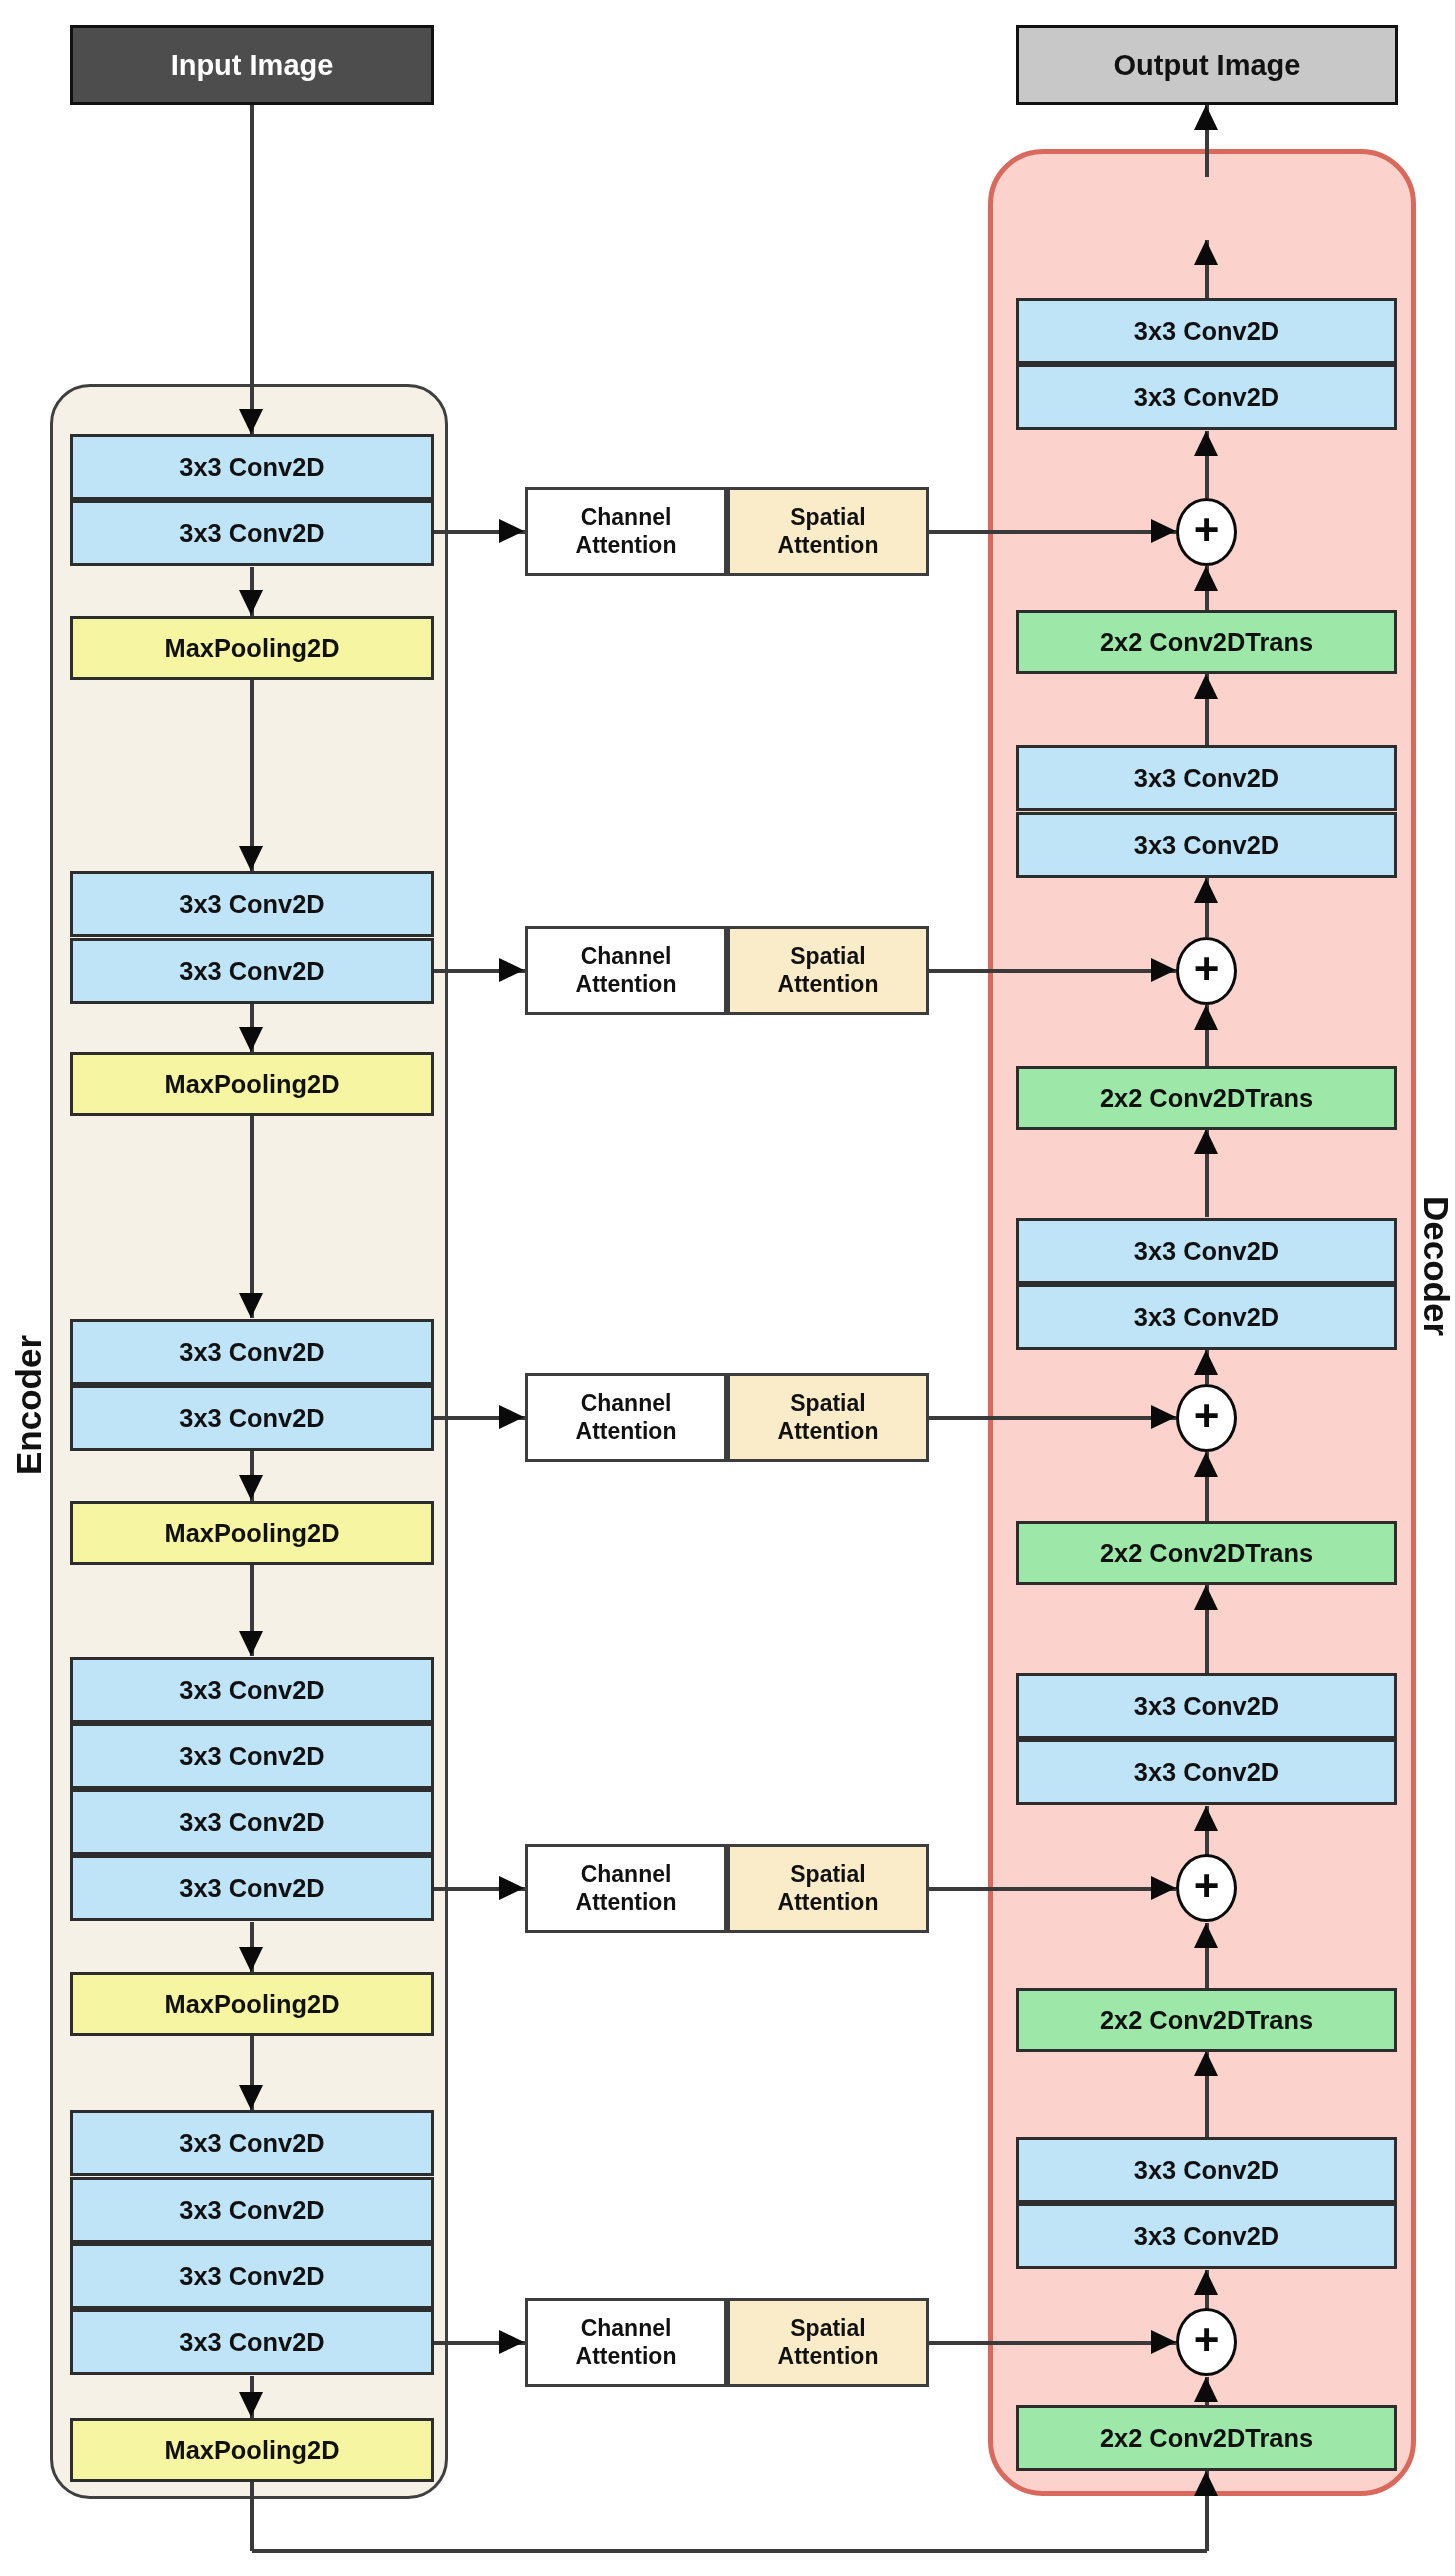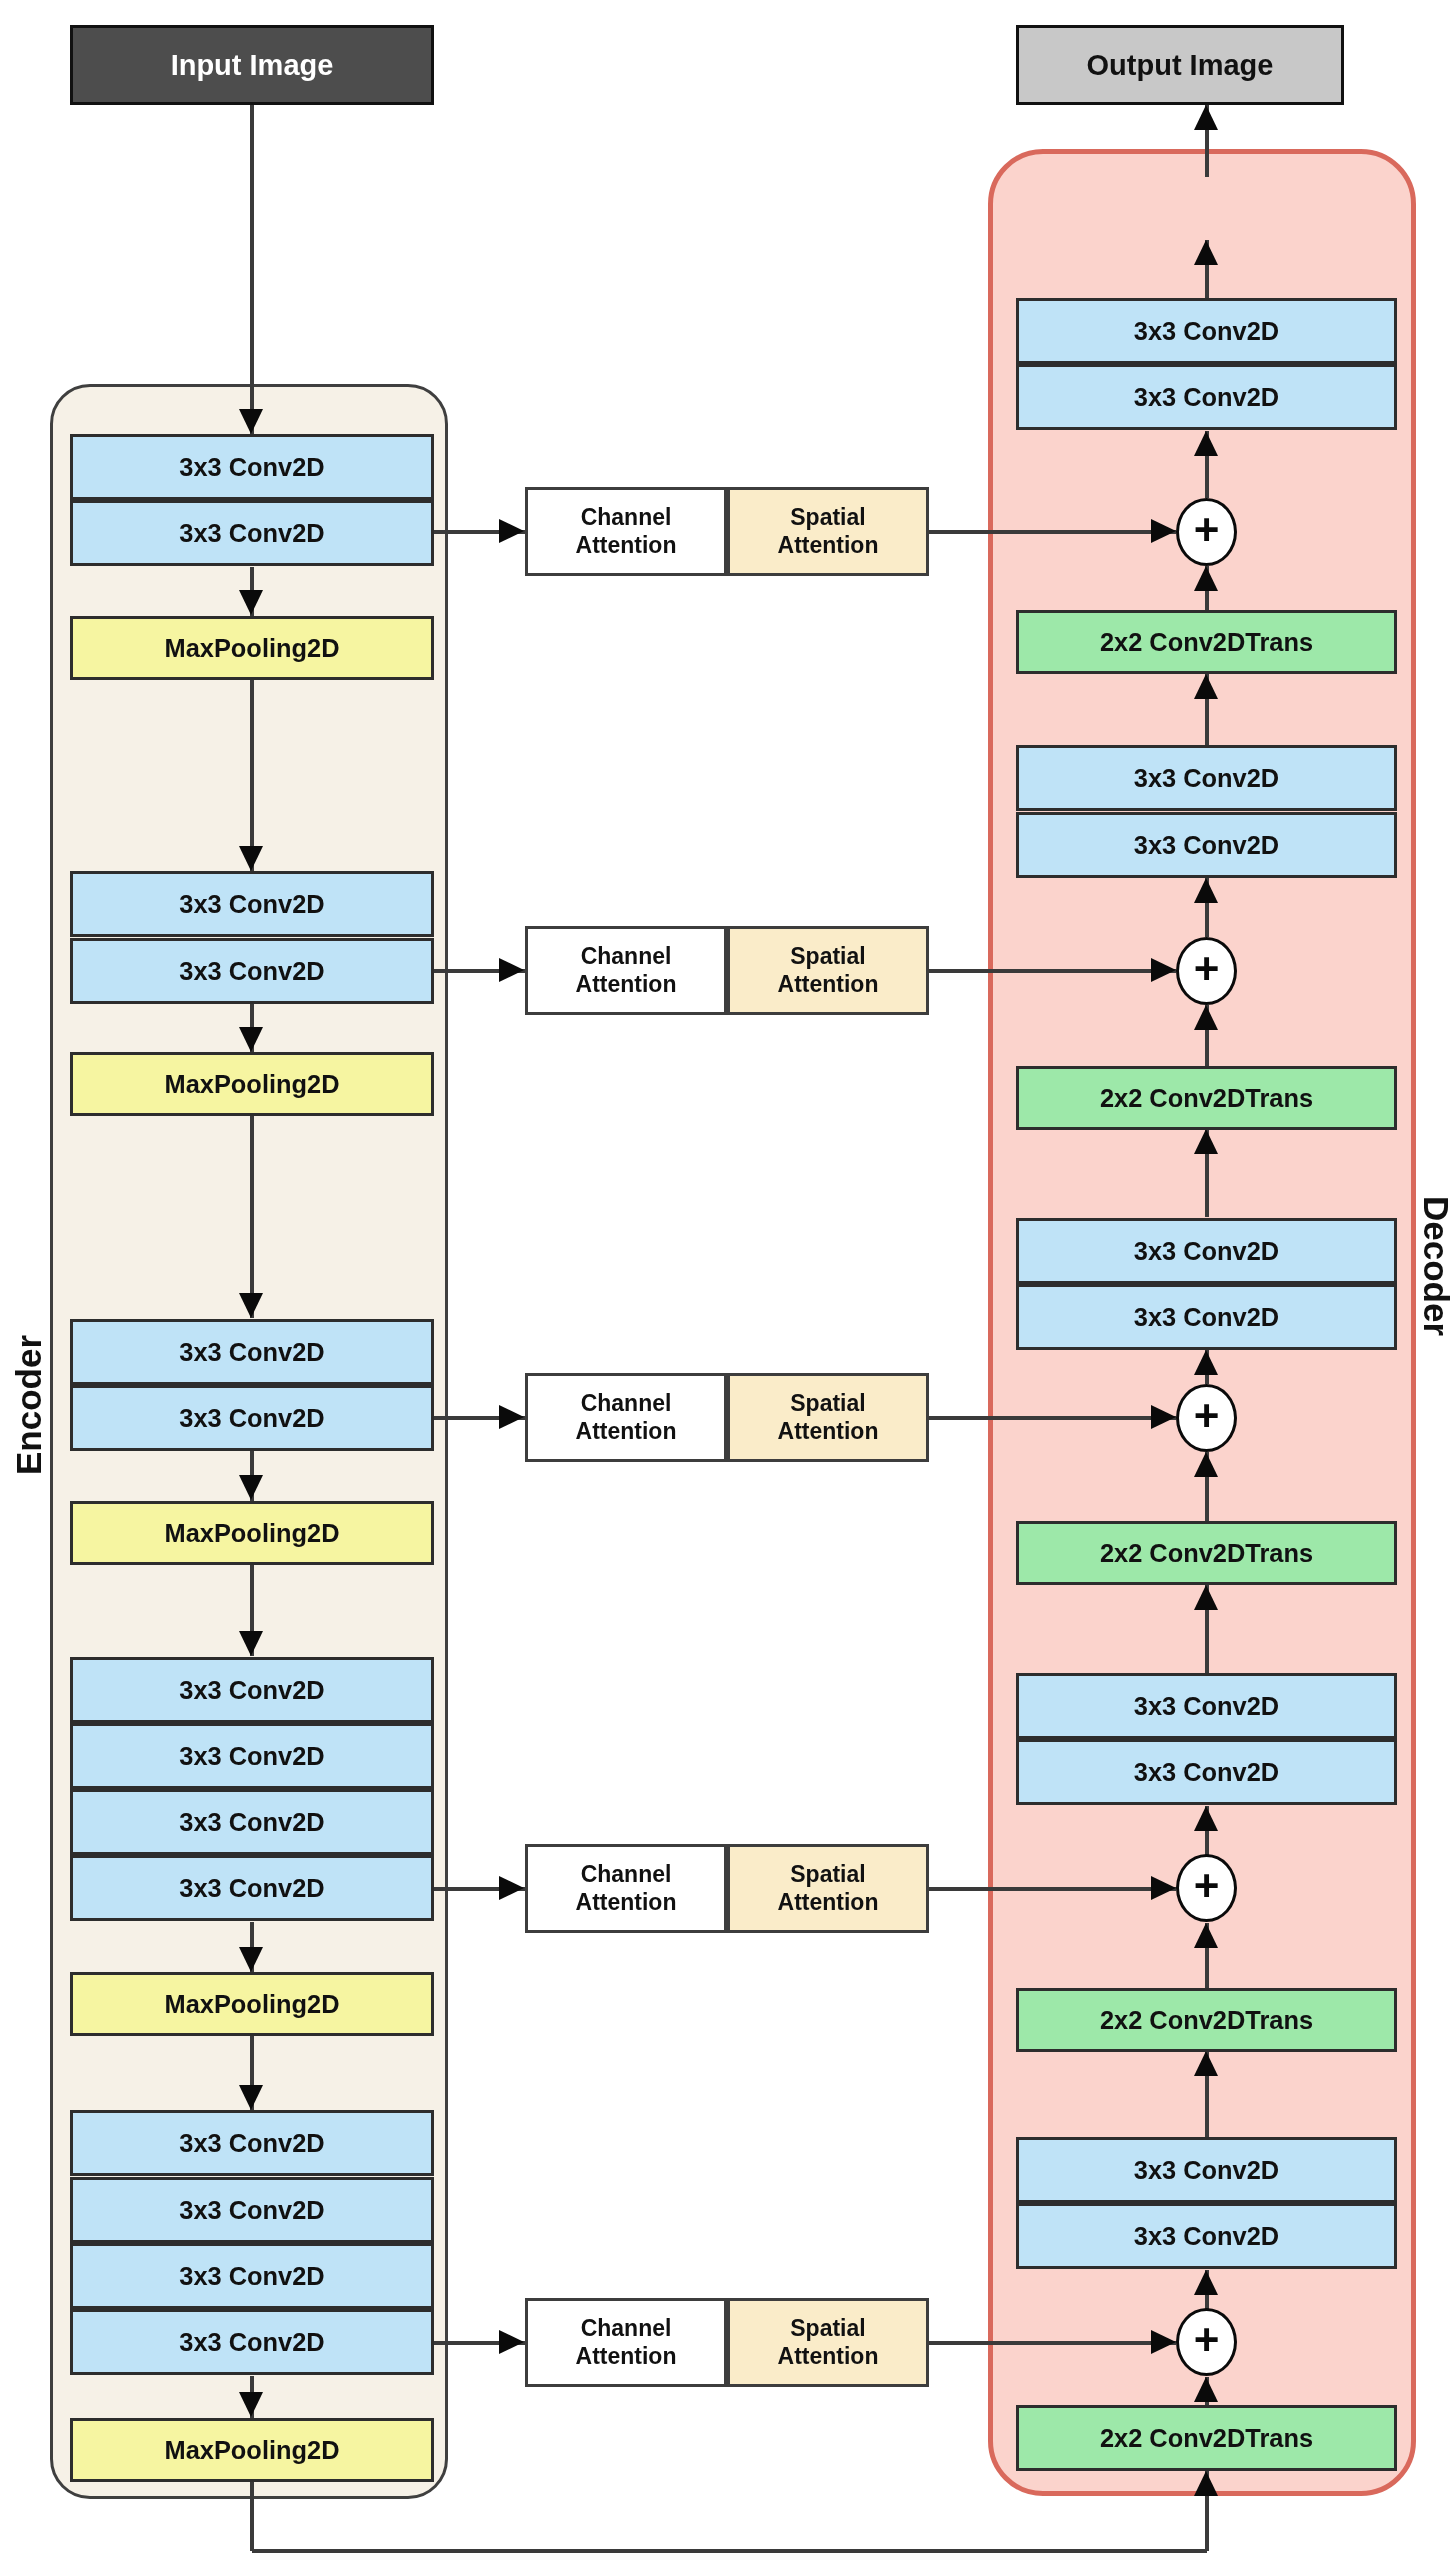--- a/index.html
+++ b/index.html
@@ -24,21 +24,21 @@
     border-radius: 55px; border-style: solid; border-width: 5px;
   }
   .io-box {
     position: absolute;
     box-sizing: border-box;
     display: flex; align-items: center; justify-content: center;
     font-weight: bold; font-size: 29px;
     border: 3.9px solid #111111;
   }
   #input-image  { left: 70px;  top: 25px; width: 364px; height: 80px; }
-  #output-image { left: 1016px; top: 25px; width: 328px; height: 80px; }
+  #output-image { left: 1016px; top: 25px; width: 382px; height: 80px; }
   .block {
     position: absolute;
     box-sizing: border-box;
     display: flex; align-items: center; justify-content: center;
     font-weight: bold; font-size: 25.4px; color: #111111;
     border: 3.3px solid #2d2d2d;
     z-index: 4;
   }
   .att-box {
     position: absolute;

